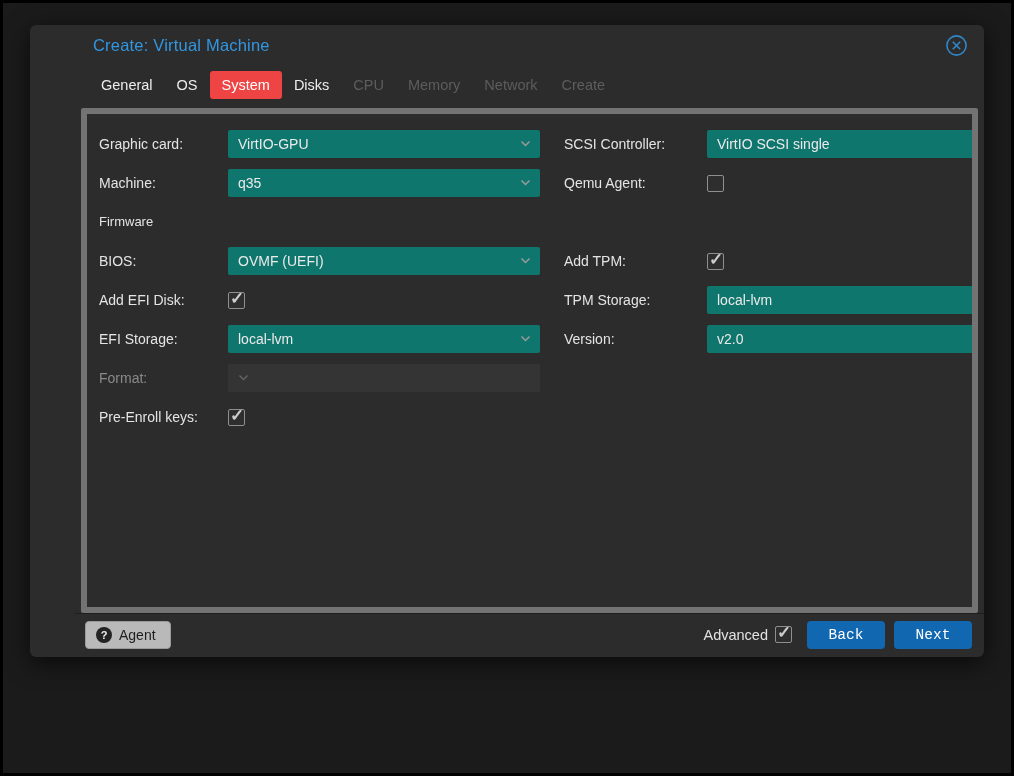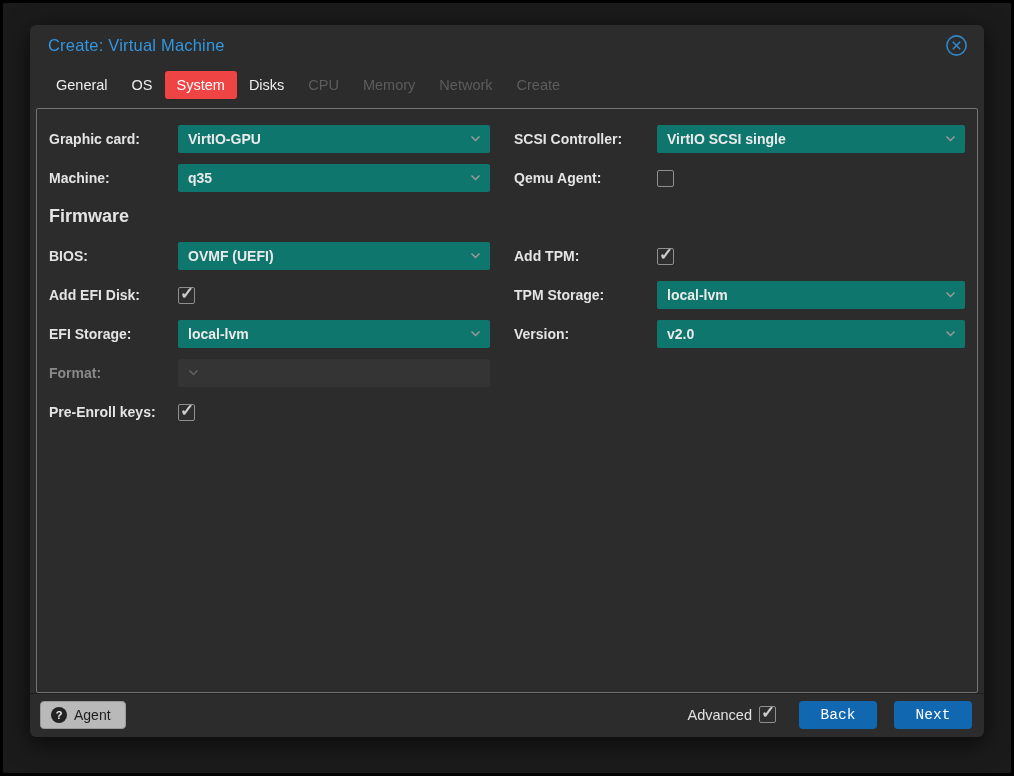--- a/index.html
+++ b/index.html
@@ -1,55 +1,55 @@
 <!DOCTYPE html>
 <html><head>
 <meta charset="utf-8">
 <style>
   * { margin:0; padding:0; box-sizing:border-box; }
   html,body { width:1014px; height:776px; overflow:hidden; }
   body { font-family:"Liberation Sans", sans-serif; background:#000; position:relative; }
   .backdrop { position:absolute; inset:3px; background:#1b1b1b; }
 
   .dialog {
-    position:absolute; left:30px; top:25px; width:954px; height:712px;
+    position:absolute; left:30px; top:25px; width:954px; height:632px;
     background:#2c2c2c; border-radius:6px;
     box-shadow:0 6px 24px rgba(0,0,0,.65);
-    display:flex; flex-direction:column;
+    display:flex; flex-direction:column;padding-left:45px;
   }
 
   
   .dlg-header { height:40px; display:flex; align-items:center; padding:0 16px 0 18px; }
   .dlg-title { color:#3296e0; font-size:16.5px; letter-spacing:.2px; flex:1; }
   .close-btn { width:24px; height:24px; cursor:pointer; display:flex; align-items:center; justify-content:center; }
 
   
   .tabbar { display:flex; align-items:center; padding:6px 14px 9px 14px; }
   .tab {
     padding:6px 12px; font-size:14.5px; color:#ededed; border-radius:3px;
     cursor:pointer; white-space:nowrap;
   }
   .tab.active { background:#ef4444; color:#fff; }
   .tab.disabled { color:#5d5d5d; cursor:default; }
 
   
   .content {
     margin:0 6px; flex:1; background:#2c2c2c;
-    border:1px solid #737373; border-radius:2px;
-    padding:10px 0 0 12px; overflow:hidden;font-weight:bold;
+    border:6px solid #737373; border-radius:2px;
+    padding:10px 0 0 12px; overflow:hidden;
   }
   .form-grid {
     display:grid;
     grid-template-columns:129px 312px 24px 143px 308px;
     grid-auto-rows:39px;
     align-items:center;
   }
   .row-label { font-size:14px; color:#e4e4e4; }
   .row-label.disabled { color:#8a8a8a; }
-  .section-label { font-size:18px; color:#e4e4e4; }
+  .section-label { font-size:13px; color:#e4e4e4; }
 
   .combo {
     height:28px; background:#0f766e; border-radius:2px;
     display:flex; align-items:center; padding:0 9px 0 10px; cursor:pointer;
   }
   .combo-value { flex:1; font-size:14px; color:#eaeaea; white-space:nowrap; overflow:hidden; }
   .combo .chevron { display:flex; align-items:center; }
   .combo.disabled { background:#343434; cursor:default; }
   .combo.disabled .combo-value { color:#8a8a8a; }
   .combo.disabled .chevron { opacity:.45; }
@@ -71,21 +71,21 @@
   }
   .help-btn {
     background:#b9b9b9; color:#1e1e1e; border:1px solid #9a9a9a; border-radius:4px;
     height:28px; padding:0 14px 0 10px; display:flex; align-items:center; gap:7px;
     font-size:14px; cursor:pointer;
   }
   .help-icon {
     width:16px; height:16px; background:#232323; color:#efefef; border-radius:50%;
     font-size:11px; font-weight:bold; display:flex; align-items:center; justify-content:center;
   }
-  .footer-right { margin-left:auto; display:flex; align-items:center; gap:17px; }
+  .footer-right { margin-left:auto; display:flex; align-items:center; gap:9px; }
   .advanced-wrap { display:flex; align-items:center; gap:7px; margin-right:6px; }
   .advanced-label { color:#e2e2e2; font-size:14.5px; }
   .btn {
     background:#1268b0; color:#fff; border:none; border-radius:4px;
     height:28px; min-width:78px; padding:0 18px; font-size:14.5px;
     font-family:Liberation Mono, monospace; cursor:pointer;
   }
 </style>
 </head>
 <body>

